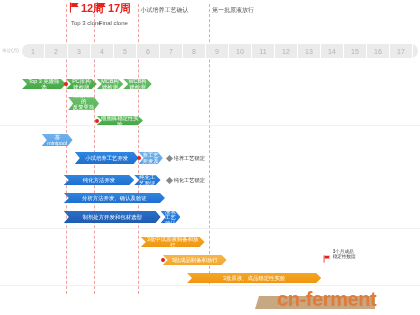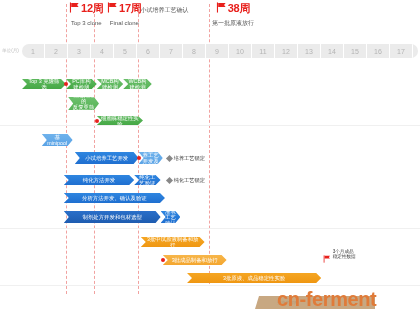--- a/index.html
+++ b/index.html
@@ -120,35 +120,31 @@
     <div class="vline" style="left: 93.5px; top: 4px; height: 290px;"></div>
     <div class="vline" style="left: 137.5px; top: 4px; height: 290px;"></div>
     <div class="vline" style="left: 209px; top: 4px; height: 280px;"></div>
     <div class="milestone" style="left: 69px; top: 2px;">
       <div class="ms-week"><span class="ms-flag"><svg width="11" height="11" viewBox="0 0 12 12">
             <rect x="1" y="0.5" width="1.2" height="11" fill="#e8201c"></rect>
             <path d="M2.4 1 L10.5 1 L8.8 3.2 L10.5 5.4 L2.4 5.4 Z" fill="#e8201c"></path>
           </svg></span><span>12周</span></div>
       <div class="ms-sub">Top 3 clone</div>
     </div>
-    <div class="milestone" style="left: 107px; top: 2px;">
+    <div class="milestone" style="left: 96px; top: 2px;">
       <div class="ms-week"><span class="ms-flag"><svg width="11" height="11" viewBox="0 0 12 12">
             <rect x="1" y="0.5" width="1.2" height="11" fill="#e8201c"></rect>
             <path d="M2.4 1 L10.5 1 L8.8 3.2 L10.5 5.4 L2.4 5.4 Z" fill="#e8201c"></path>
           </svg></span><span>17周</span></div>
       <div class="ms-sub">Final clone</div>
     </div>
     <div class="milestone" style="left: 140.5px; top: 2px;">
       <div class="ms-sub">小试培养工艺确认</div>
     </div>
     <div class="milestone" style="left: 212px; top: 2px;">
-      <div class="ms-week"><span class="ms-flag"><svg width="11" height="11" viewBox="0 0 12 12">
-            <rect x="1" y="0.5" width="1.2" height="11" fill="#e8201c"></rect>
-            <path d="M2.4 1 L10.5 1 L8.8 3.2 L10.5 5.4 L2.4 5.4 Z" fill="#e8201c"></path>
-          </svg></span><span>38周</span></div>
       <div class="ms-sub">第一批原液放行</div>
     </div>
     <div class="axis-label">单位(月)</div>
     <div class="axis" style="width: 396px;">
       <div class="axis-cell" style="width: 22px;">1</div>
       <div class="axis-cell" style="width: 22px;">2</div>
       <div class="axis-cell" style="width: 22px;">3</div>
       <div class="axis-cell" style="width: 22px;">4</div>
       <div class="axis-cell" style="width: 22px;">5</div>
       <div class="axis-cell" style="width: 22px;">6</div>

